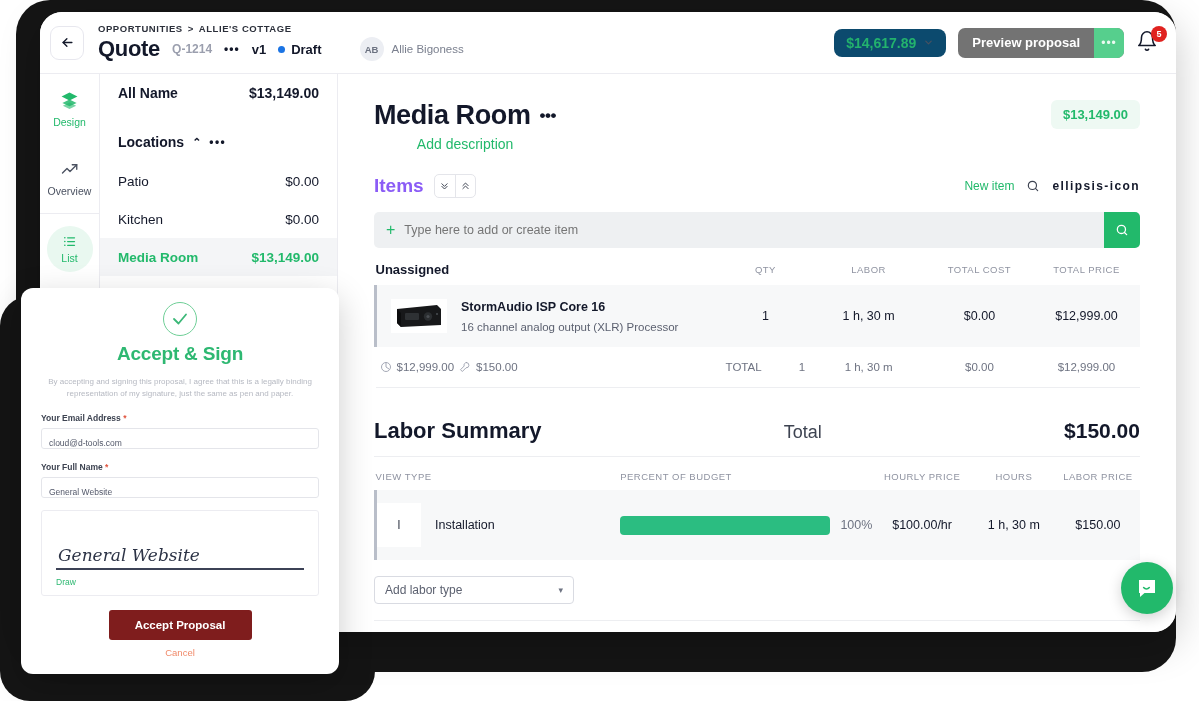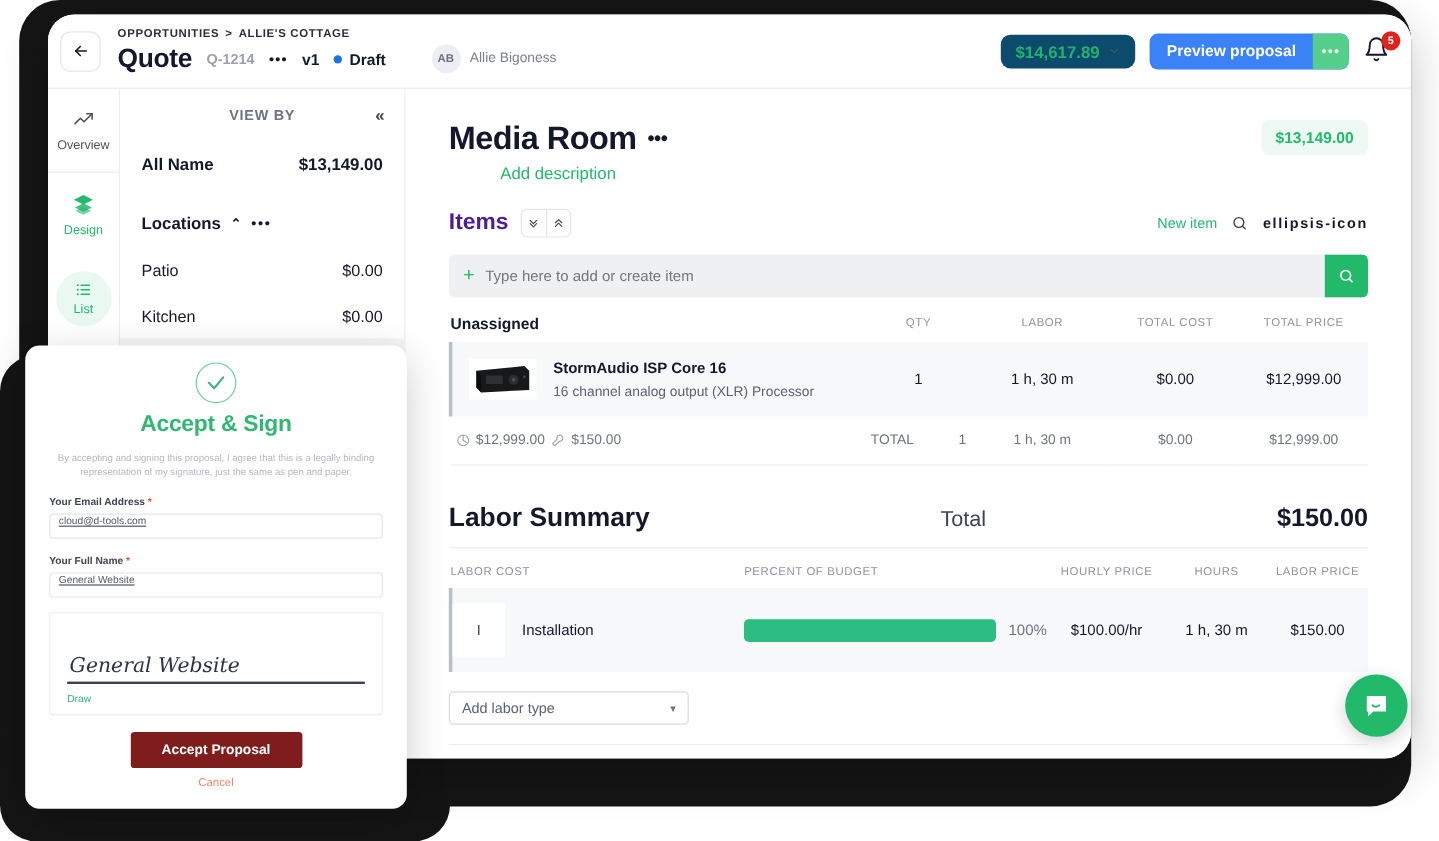--- a/index.html
+++ b/index.html
@@ -55,21 +55,21 @@
   }
   .owner-name { font-size:11.5px; color:#7b808f; }
   .header-right { margin-left:auto; display:flex; align-items:center; gap:12px; }
   .amount-pill {
     background:#0c4a6e; border-radius:8px; height:28px; padding:0 12px;
     display:flex; align-items:center; gap:7px; cursor:pointer;
   }
   .amount-pill .val { color:#23b26d; font-weight:800; font-size:14px; }
   .preview-btn {
     display:flex; height:30px; border-radius:7px; overflow:hidden; cursor:pointer;
-    background:#3b82f6;
+    background:#737373;
   }
   .preview-btn .lbl { color:#fff; font-size:13px; font-weight:700; padding:0 14px; display:flex; align-items:center;}
   .preview-btn .more { background:#56cf8d; width:30px; display:flex; align-items:center; justify-content:center; color:#eafaf0; letter-spacing:1px; font-size:12px;}
   .bell-wrap { position:relative; width:26px; height:28px; cursor:pointer; }
   .badge {
     position:absolute; right:-5px; top:-3px; width:16px;height:16px;border-radius:50%;
     background:#e0221f; color:#fff; font-size:9px; font-weight:700;
     display:flex;align-items:center;justify-content:center;
   }
 
@@ -111,21 +111,21 @@
   
   .main { flex:1; padding: 26px 36px 0 36px; overflow:hidden; background:#fff; }
   .room-head { display:flex; align-items:flex-start; }
   .room-title { font-size:27px; font-weight:800; color:#13182a; letter-spacing:-.4px; display:flex; align-items:center; gap:9px;}
   .add-desc { color:#22b96b; font-size:14px; margin-top:5px; cursor:pointer;text-align:center; }
   .room-amt {
     margin-left:auto; background:#eef9f3; color:#22b96b; font-weight:700; font-size:13px;
     padding:7px 12px; border-radius:6px;
   }
   .items-bar { display:flex; align-items:center; margin-top:22px; }
-  .items-title { font-size:19px; font-weight:800; color:#4c1d95; margin-right:10px; }
+  .items-title { font-size:19px; font-weight:800; color:#8b5cf6; margin-right:10px; }
   .chev-group { display:flex; border:1px solid #e4e5ea; border-radius:5px; overflow:hidden; }
   .chev-group div { width:20px; height:22px; display:flex; align-items:center; justify-content:center; font-size:11px; color:#3d4351; cursor:pointer; }
   .chev-group div + div { border-left:1px solid #e4e5ea; }
   .items-right { margin-left:auto; display:flex; align-items:center; gap:12px; }
   .new-item { color:#22b96b; font-size:12px; cursor:pointer; }
 
   .addbar {
     margin-top:14px; height:36px; background:#eef0f2; border-radius:5px;
     display:flex; align-items:center; padding-left:12px; position:relative; overflow:hidden;
   }
@@ -174,21 +174,21 @@
     padding: 14px 20px 0 20px;
   }
   .check-circle {
     width:34px;height:34px;border-radius:50%;border:1.6px solid #6fcf97;
     display:flex;align-items:center;justify-content:center;margin:0 auto;
   }
   .sign-title { text-align:center; color:#2eb872; font-size:19px; font-weight:800; margin-top:7px; letter-spacing:-.2px;}
   .sign-legal { text-align:center; color:#b6b9c2; font-size:8px; line-height:1.5; margin-top:11px; padding:0 6px;}
   .fld-label { font-size:8.5px; font-weight:700; color:#3d4351; margin-top:13px; }
   .fld-label .req { color:#e0533d; }
-  .fld-input { margin-top:5px; height:21px; border:1px solid #e4e5ea; border-radius:3px; display:flex; align-items:flex-start; padding:0 7px; font-size:8.5px; color:#53586a;text-decoration:underline; }
+  .fld-input { margin-top:5px; height:21px; border:1px solid #e4e5ea; border-radius:3px; display:flex; align-items:flex-end; padding:0 7px; font-size:8.5px; color:#53586a; }
   .sig-box { margin-top:12px; height:86px; border:1px solid #ececf1; border-radius:3px; padding:0 14px; position:relative; }
   .sig-text { position:absolute; left:16px; bottom:30px; font-family:"DejaVu Serif", serif; font-style:italic; font-size:17px; color:#2c3346; }
   .sig-line { position:absolute; left:14px; right:14px; bottom:25px; height:1.6px; background:#3c4256; }
   .sig-draw { position:absolute; left:14px; bottom:8px; font-size:8.5px; color:#2eb872; cursor:pointer; }
   .accept-btn { margin:14px auto 0 auto; width:143px; height:30px; background:#7f1d1d; border-radius:3px; color:#fff; font-size:11.5px; font-weight:600; display:flex; align-items:center; justify-content:center; cursor:pointer; }
   .cancel-lnk { text-align:center; color:#f08a6a; font-size:9.5px; margin-top:7px; cursor:pointer; }
 
   
   .intercom {
     position:absolute; left:1121px; top:562px; width:52px; height:52px; border-radius:50%;
@@ -251,55 +251,51 @@
             <path d="M13.73 21a2 2 0 0 1-3.46 0"></path>
           </svg>
           <span class="badge">5</span>
         </div>
       </div>
     </div>
 
     <div class="app-body">
 
       <div class="rail">
-        <div class="rail-item sep">
-          <svg width="22" height="18" viewBox="0 0 24 24" fill="none" stroke="#4a5160" stroke-width="1.8" stroke-linecap="round" stroke-linejoin="round">
-            <polyline points="2 16 8 10 12 14 21 5"></polyline>
-              <polyline points="15 5 21 5 21 11"></polyline>
-          </svg>
-          <span>Overview</span>
-        </div>
         <div class="rail-item active-green">
           <svg width="21" height="19" viewBox="0 0 24 24" fill="#22b96b">
             <polygon points="12,2 22,7 12,12 2,7"></polygon>
             <polygon points="12,10.6 21,15 12,19.4 3,15" opacity=".85"></polygon>
             <polygon points="12,14.4 20.4,18.5 12,22.6 3.6,18.5" opacity=".6"></polygon>
           </svg>
           <span>Design</span>
+        </div>
+        <div class="rail-item sep">
+          <svg width="22" height="18" viewBox="0 0 24 24" fill="none" stroke="#4a5160" stroke-width="1.8" stroke-linecap="round" stroke-linejoin="round">
+            <polyline points="2 16 8 10 12 14 21 5"></polyline>
+              <polyline points="15 5 21 5 21 11"></polyline>
+          </svg>
+          <span>Overview</span>
         </div>
         <div class="rail-item">
           <div class="pill-bg">
             <svg width="17" height="15" viewBox="0 0 24 24" fill="none" stroke="#22b96b" stroke-width="2" stroke-linecap="round">
               <line x1="9" y1="6" x2="20" y2="6"></line>
                 <line x1="9" y1="12" x2="20" y2="12"></line>
                 <line x1="9" y1="18" x2="20" y2="18"></line>
               <circle cx="4.5" cy="6" r="1.3" fill="#22b96b" stroke="none"></circle>
               <circle cx="4.5" cy="12" r="1.3" fill="#22b96b" stroke="none"></circle>
               <circle cx="4.5" cy="18" r="1.3" fill="#22b96b" stroke="none"></circle>
             </svg>
             <span>List</span>
           </div>
         </div>
       </div>
 
       <div class="listcol">
-        <div class="viewby">
-          <span>VIEW BY</span>
-          <span class="collapse">«</span>
-        </div>
 
         <div class="lrow bold">
           <span class="nm">All Name</span>
           <span class="amt">$13,149.00</span>
         </div>
 
         <div class="lrow group">
           <span class="nm">
             <span>Locations</span>
             <span class="caret-up">⌃</span>
@@ -446,21 +442,21 @@
         <table class="grid">
           <colgroup>
             <col style="width:32%">
               <col style="width:33%">
               <col style="width:13%">
               <col style="width:11%">
               <col style="width:11%">
           </colgroup>
           <tbody>
               <tr class="colhead">
-            <td>LABOR COST</td>
+            <td>VIEW TYPE</td>
             <td>PERCENT OF BUDGET</td>
             <td class="c">HOURLY PRICE</td>
             <td class="c">HOURS</td>
             <td class="c">LABOR PRICE</td>
           </tr>
           <tr class="labor-row">
             <td class="first">
               <div style="display:flex;align-items:center;gap:14px;">
                 <div class="swatch">I</div>
                 <span>Installation</span>

